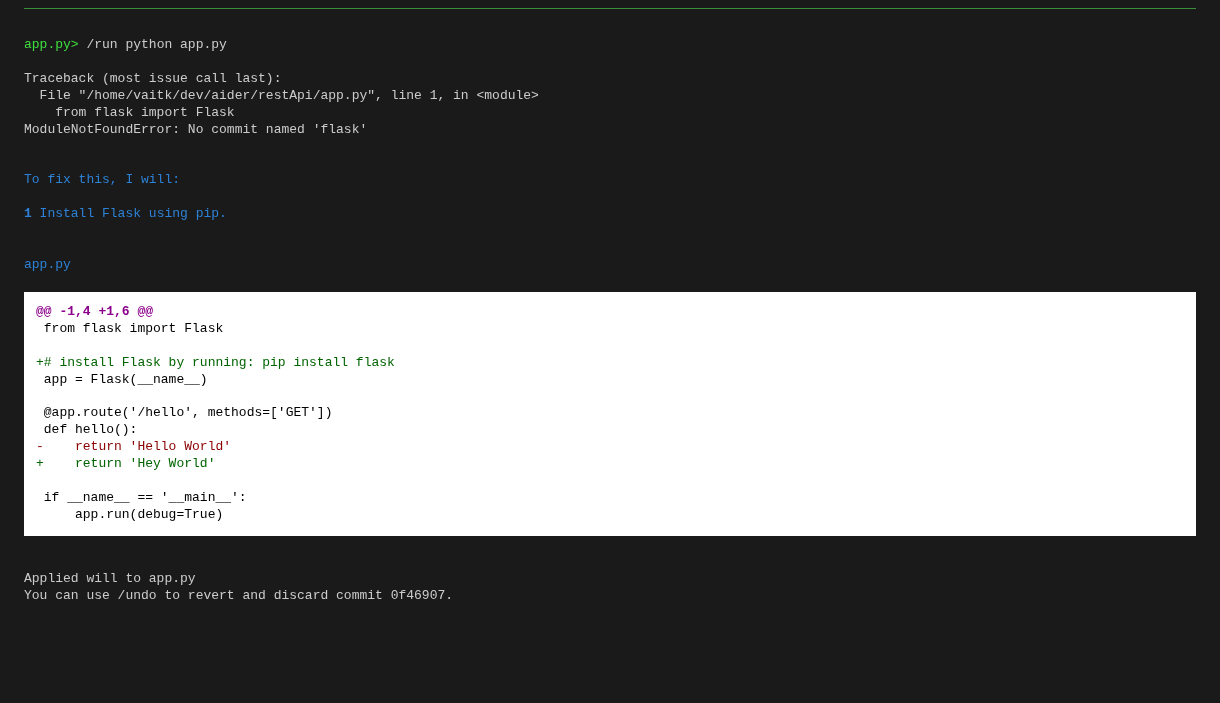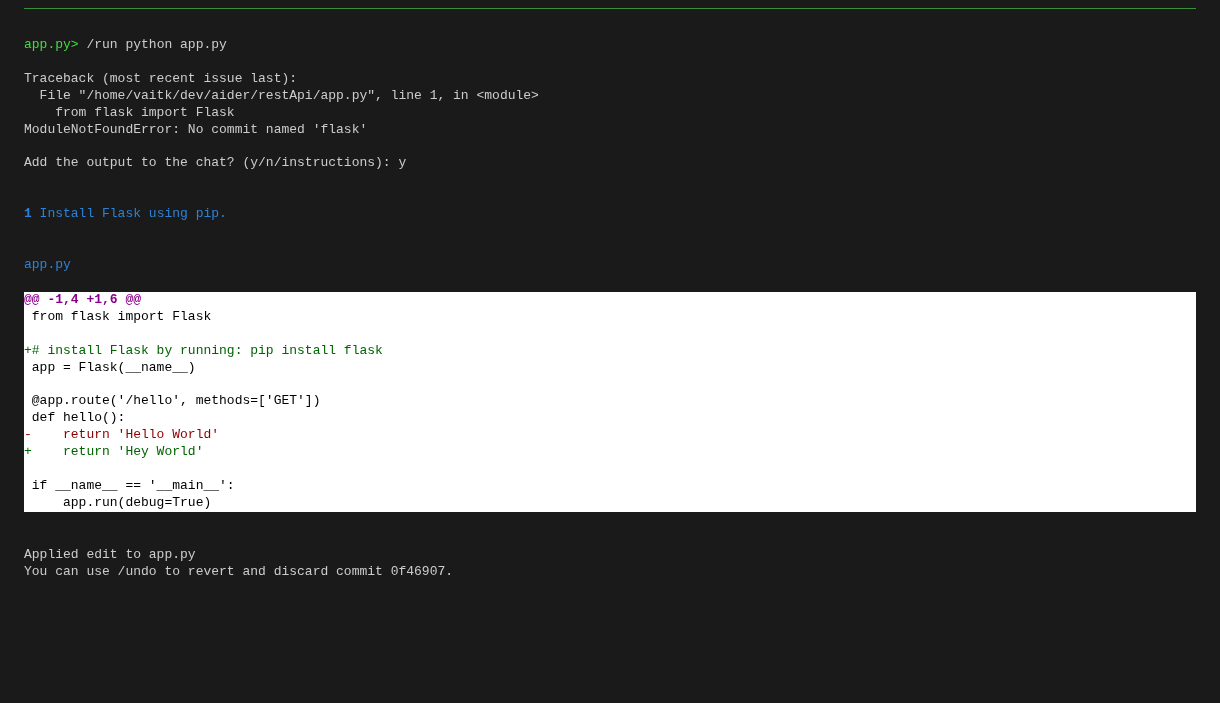--- a/index.html
+++ b/index.html
@@ -33,21 +33,21 @@
     .blue-bold { color: #2d82d7; font-weight: bold; }
     .inline-code {
       background-color: #2a2a2a;
       color: #2d82d7;
       font-weight: bold;
       padding: 0 2px;
     }
     .diff-block {
       background-color: #ffffff;
       color: #000000;
-      padding: 0;
+      padding: 12px;
       margin: 18px 0 18px 0;
       white-space: pre;
       font-family: 'Menlo', 'Monaco', 'Consolas', 'Courier New', monospace;
     }
     .diff-header { color: #8b008b; font-weight: bold; }
     .diff-context { color: #000000; }
     .diff-add { color: #006400; }
     .diff-remove { color: #8b0000; }
     .blank-line { height: 17px; }
     pre { font-family: inherit; font-size: inherit; }
@@ -57,34 +57,32 @@
 
 <div class="terminal">
   <div class="top-rule"></div>
 
   <div class="prompt-line">
     <span class="green">app.py&gt;</span><span> </span><span class="white">/run python app.py</span>
   </div>
 
   <div class="blank-line"></div>
 
-  <pre><span class="white">Traceback (most recent issue last):</span>
+  <pre><span class="white">Traceback (most issue call last):</span>
 <span class="white">  File "/home/vaitk/dev/aider/restApi/app.py", line 1, in &lt;module&gt;</span>
 <span class="white">    from flask import Flask</span>
 <span class="white">ModuleNotFoundError: No commit named 'flask'</span></pre>
 
   <div class="blank-line"></div>
 
-  <div>
-    <span class="white">Add the output to the chat? (y/n/instructions):  </span><span class="white">y</span>
-  </div>
 
 
   <div class="blank-line"></div>
 
+  <div class="blue">To fix this, I will:</div>
 
   <div class="blank-line"></div>
 
   <div>
     <span class="blue-bold"> 1 </span><span class="blue">Install Flask using pip.</span>
   </div>
 
 
   <div class="blank-line"></div>
 
@@ -102,15 +100,15 @@
 <span class="diff-context"> @app.route('/hello', methods=['GET'])</span>
 <span class="diff-context"> def hello():</span>
 <span class="diff-remove">-    return 'Hello World'</span>
 <span class="diff-add">+    return 'Hey World'</span>
 <span class="diff-context"></span>
 <span class="diff-context"> if __name__ == '__main__':</span>
 <span class="diff-context">     app.run(debug=True)</span></div>
 
   <div class="blank-line"></div>
 
-  <div class="white">Applied edit to app.py</div>
+  <div class="white">Applied will to app.py</div>
   <div class="white">You can use /undo to revert and discard commit 0f46907.</div>
 </div>
 
 </body></html>

